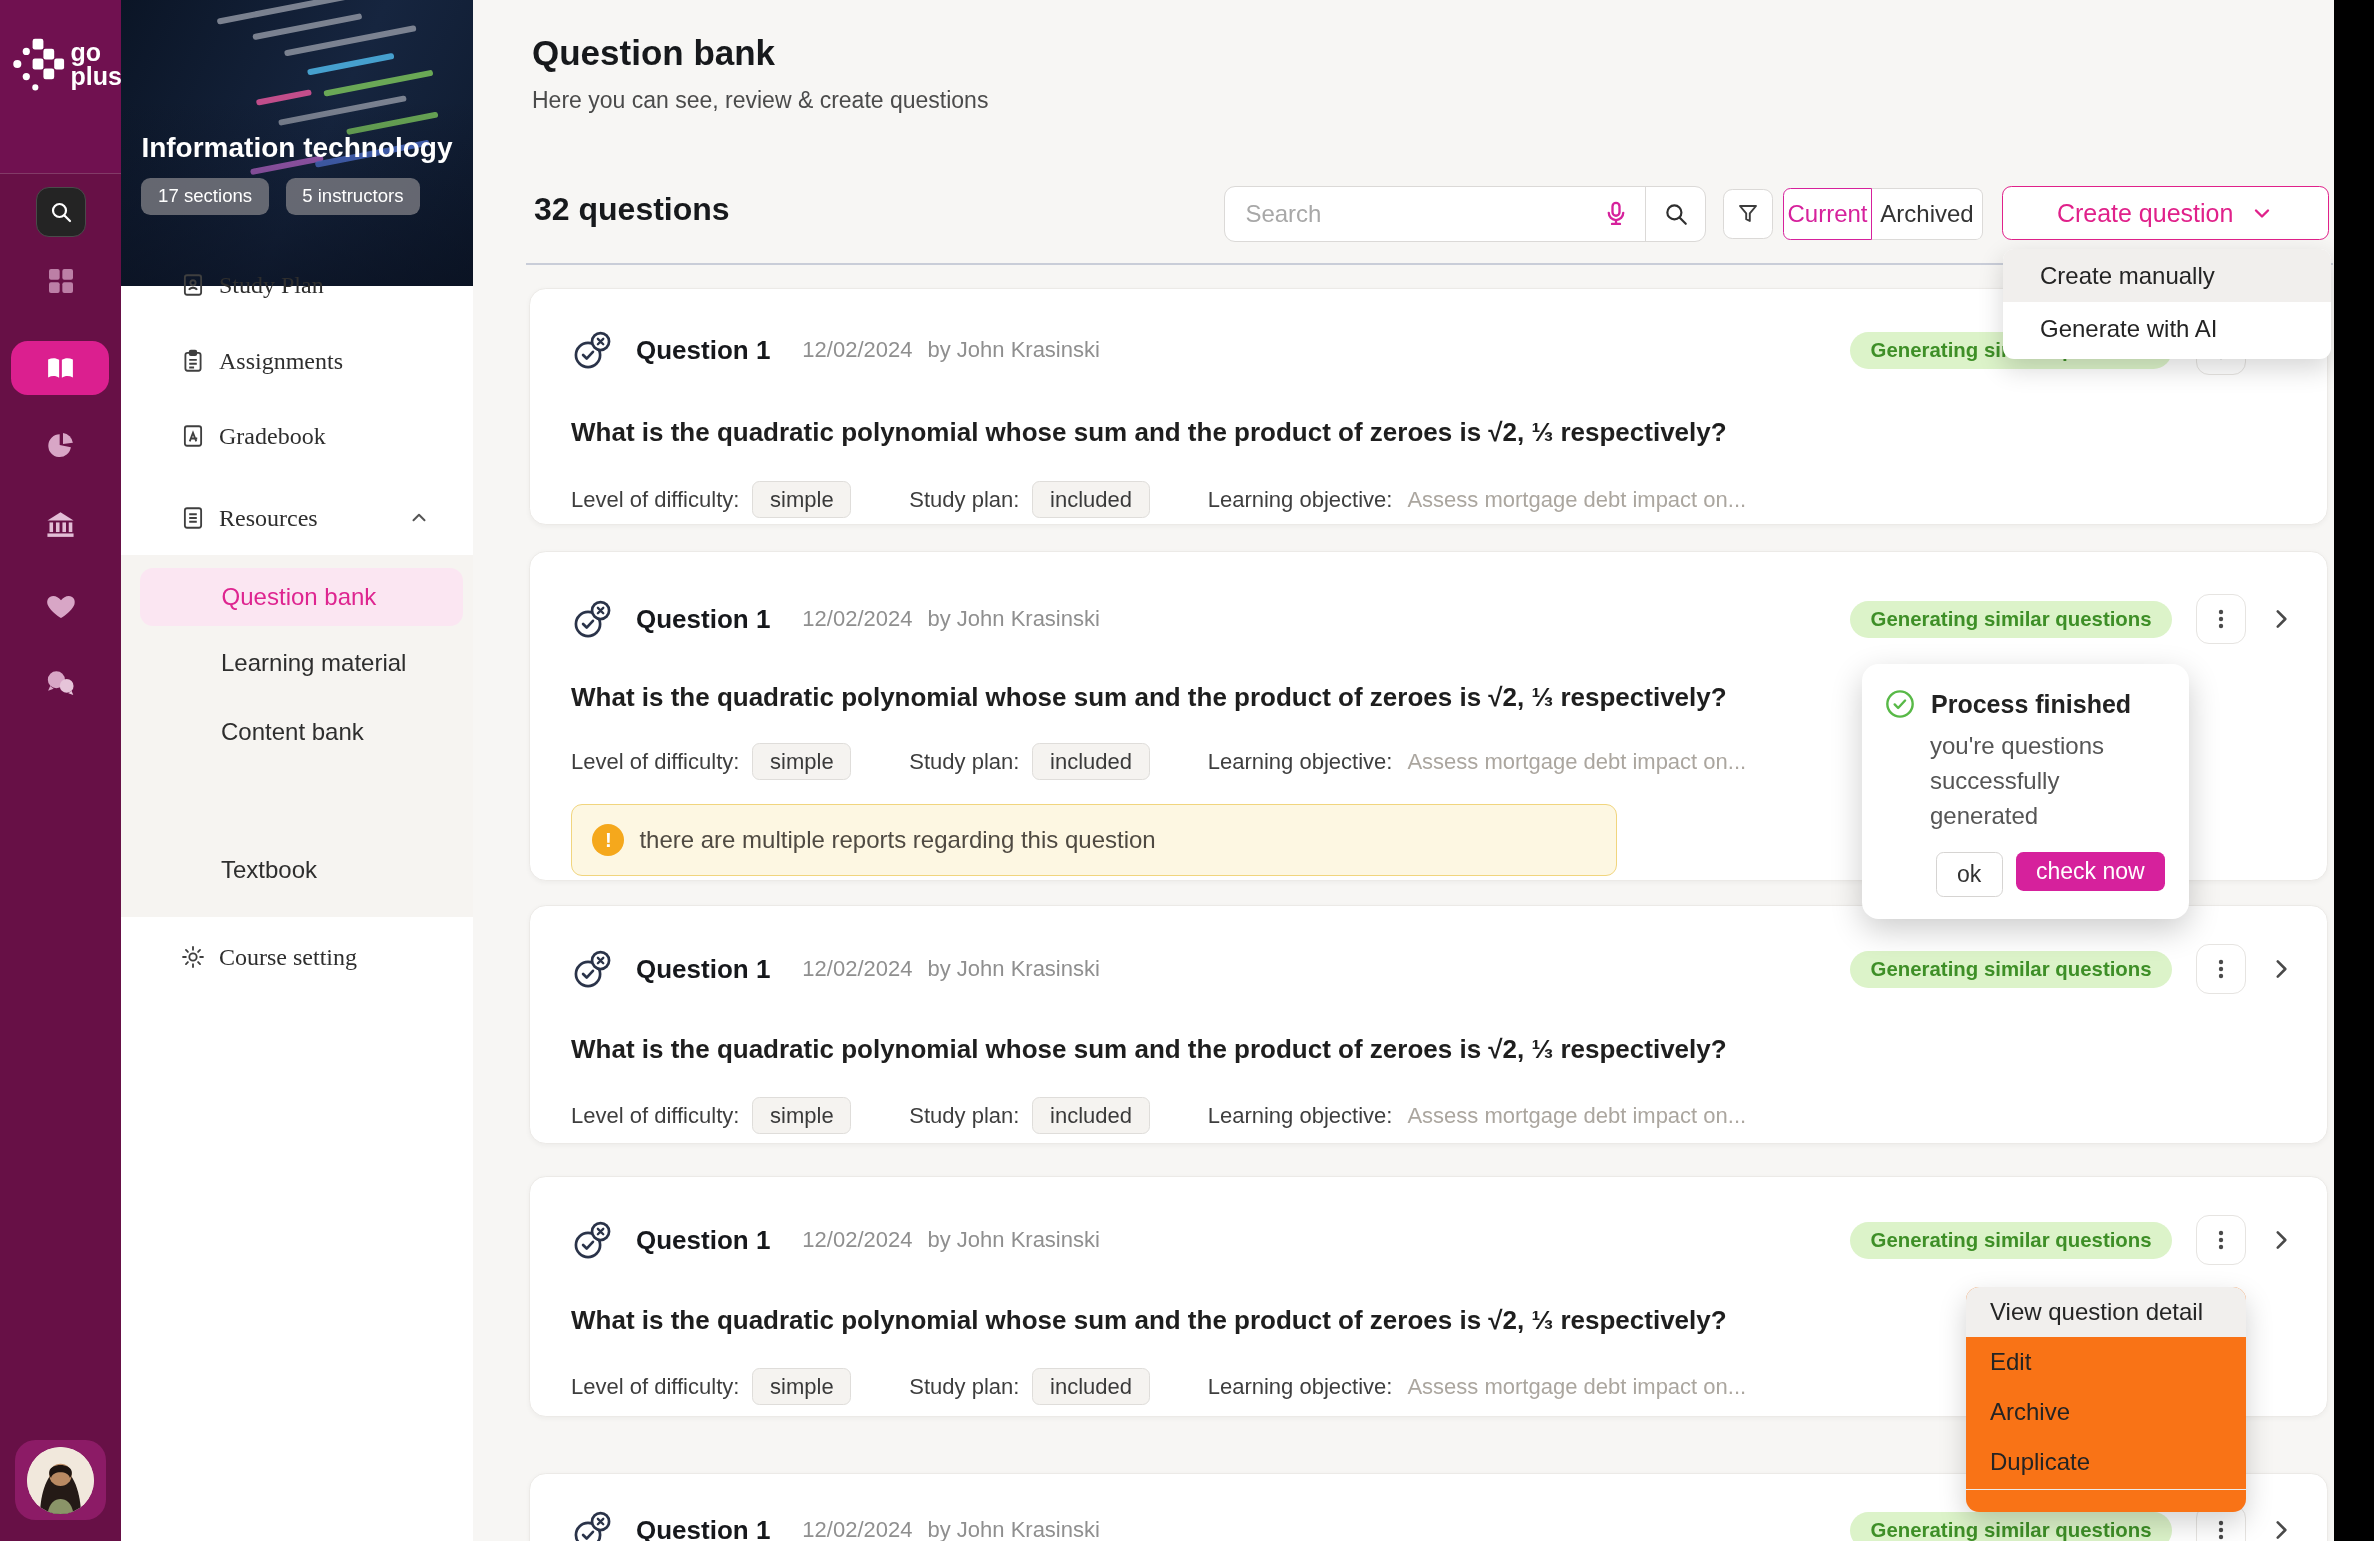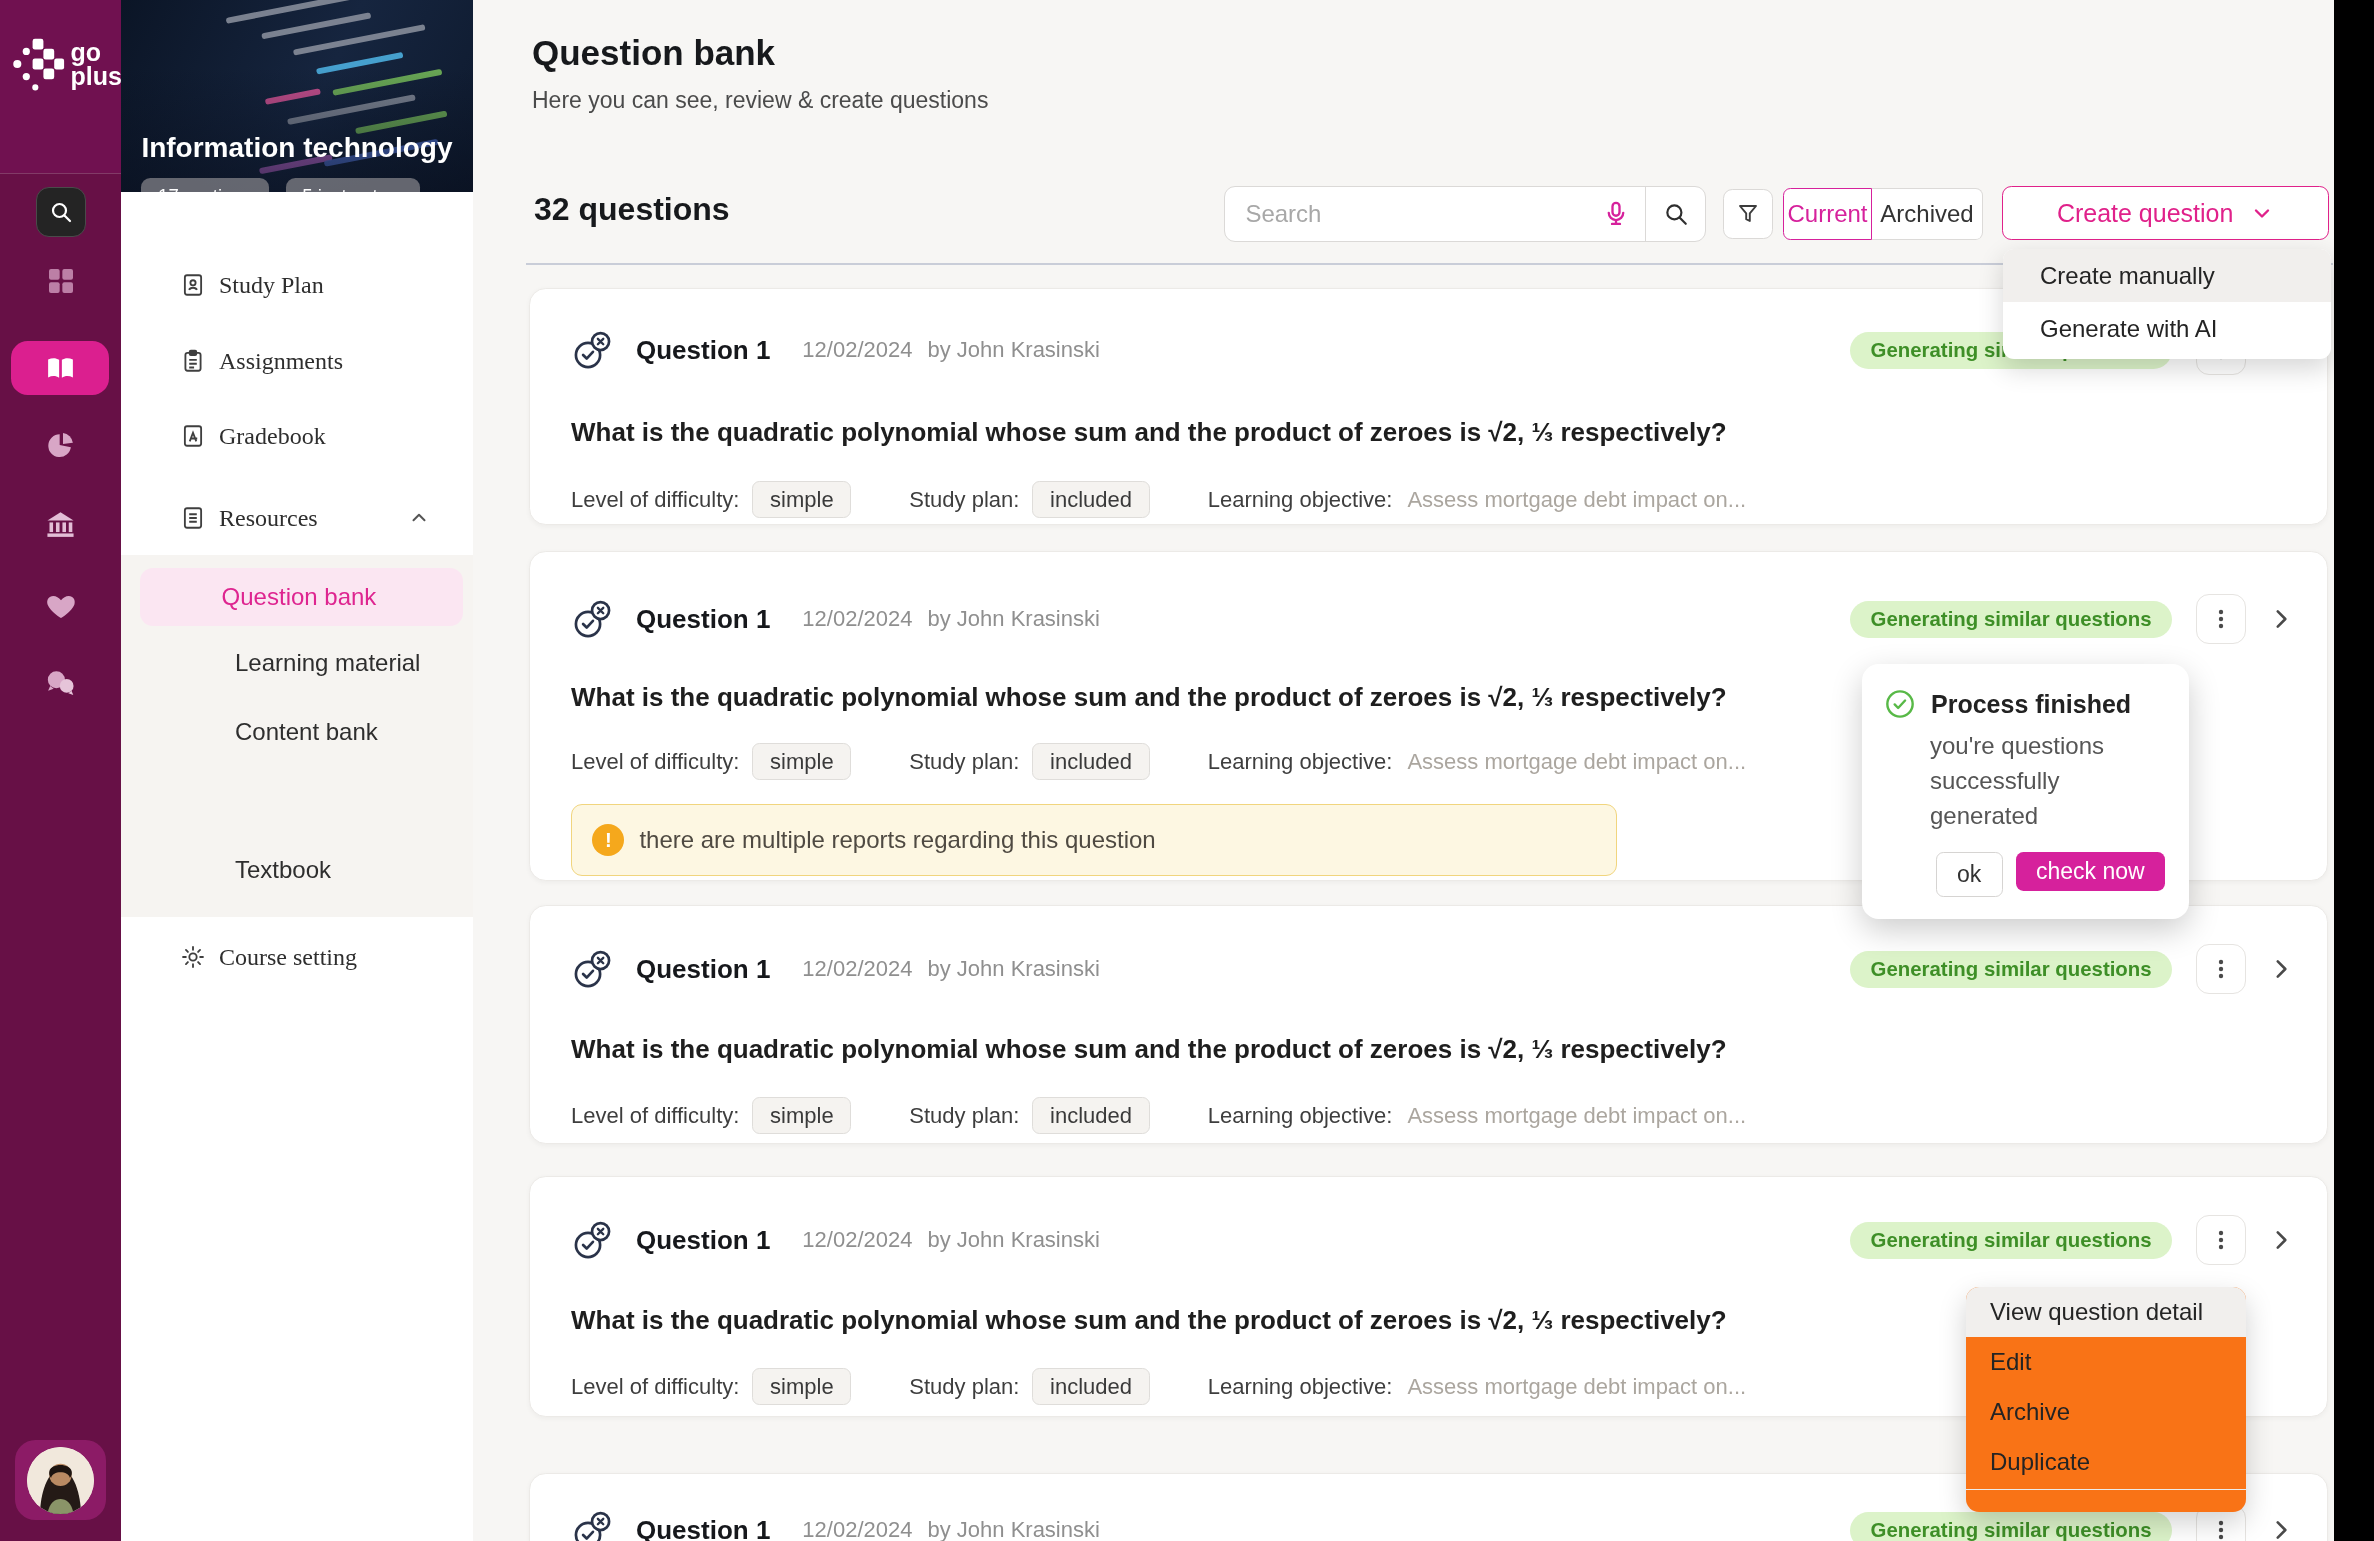--- a/index.html
+++ b/index.html
@@ -21,33 +21,33 @@
     background:#242424;border:1.4px solid #4a4a4a;display:flex;align-items:center;justify-content:center;cursor:pointer;}
   .rail-ico{position:absolute;left:0;width:121px;display:flex;justify-content:center;cursor:pointer;}
   .rail-active{position:absolute;left:11px;top:341px;width:98px;height:54px;border-radius:16.7px;
     background:#DB1F8F;display:flex;align-items:center;justify-content:center;cursor:pointer;}
   .avatar-btn{position:absolute;left:15px;top:1440px;width:91px;height:80px;border-radius:20.4px;
     background:#8C1B66;display:flex;align-items:center;justify-content:center;cursor:pointer;}
   .avatar-circle{width:67px;height:67px;border-radius:50%;background:#f3e9de;overflow:hidden;display:flex;align-items:flex-end;justify-content:center;}
 
   
   .sidebar{left:121px;top:0;width:352px;height:1542px;background:#ffffff;z-index:5;}
-  .hero{position:absolute;left:0;top:0;width:352px;height:192px;overflow:hidden;
+  .hero{position:absolute;left:0;top:0;width:352px;height:286px;overflow:hidden;
     background:linear-gradient(115deg,#0b1526 0%,#16253f 55%,#0e1a2e 100%);}
   .codewrap{position:absolute;left:-37px;top:-37px;right:-56px;bottom:-37px;transform:rotate(-11deg);}
   .cbar{position:absolute;height:5.6px;border-radius:2.8px;opacity:.85;}
   .hero-shade{position:absolute;inset:0;background:linear-gradient(to bottom,rgba(8,14,28,0) 35%,rgba(8,14,28,.6) 100%);}
   .hero-title{position:absolute;left:20.4px;top:132px;color:#fff;font-size:28px;font-weight:bold;z-index:2;}
   .hero-badges{position:absolute;left:20.4px;top:178px;display:flex;gap:16.7px;z-index:2;}
   .hero-badge{background:rgba(125,125,132,.78);color:#fff;font-size:18.6px;border-radius:9.3px;padding:7.4px 16.7px;}
   .nav-row{position:absolute;left:0;width:352px;height:56px;display:flex;align-items:center;cursor:pointer;}
   .nav-ico{margin-left:59px;width:26px;display:flex;}
   .nav-label{margin-left:13px;font-size:24px;color:#2E2E2E;font-family:Liberation Serif, serif;}
   .subwrap{position:absolute;left:0;top:555px;width:352px;height:362px;background:#F6F4F1;}
-  .sub-row{position:absolute;left:0;width:352px;height:54px;display:flex;align-items:center;cursor:pointer;padding-left:14px;}
+  .sub-row{position:absolute;left:0;width:352px;height:54px;display:flex;align-items:center;cursor:pointer;}
   .sub-label{margin-left:100px;font-size:24px;color:#2E2E2E;}
   .sub-active{position:absolute;left:18.6px;top:13px;width:323px;height:58px;border-radius:13px;
     background:#FBE6F2;display:flex;align-items:center;cursor:pointer;}
   .sub-active .sub-label{color:#DE2590;margin-left:82px;}
 
   
   .main{left:473px;top:0;width:1861px;height:1542px;background:#F7F6F4;}
   .page-title{position:absolute;left:59px;top:33px;font-size:35px;font-weight:bold;color:#17191C;}
   .page-sub{position:absolute;left:59px;top:87px;font-size:23px;color:#4B4B4B;}
   .count{position:absolute;left:61px;top:191px;font-size:32px;font-weight:bold;color:#17191C;}

